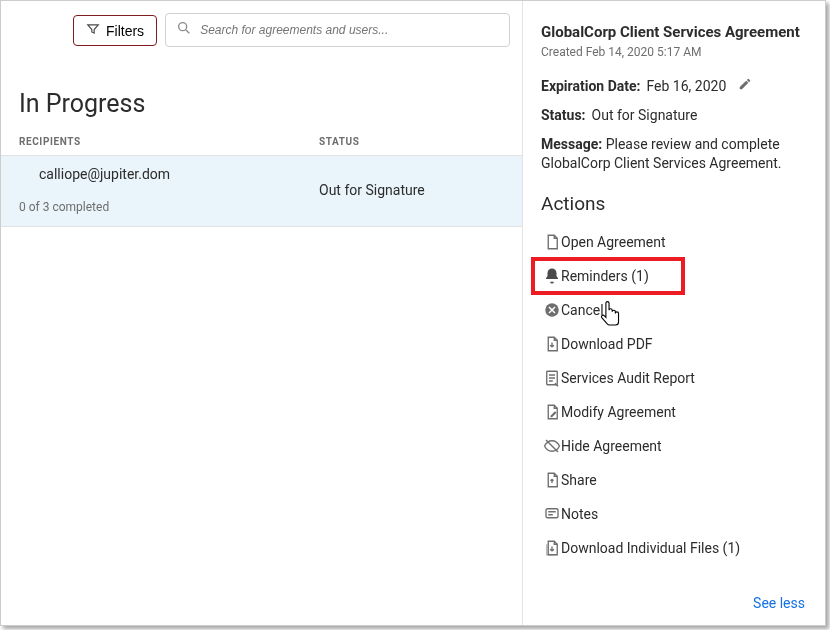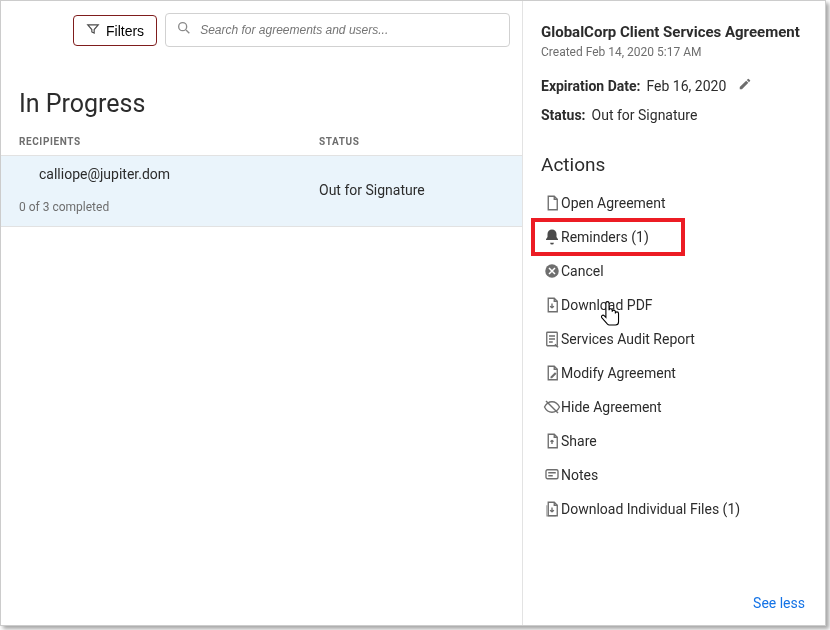--- a/index.html
+++ b/index.html
@@ -199,20 +199,24 @@
         <span class="pencil">
           <svg viewBox="0 0 24 24" width="14" height="14" fill="#6e6e6e">
               <path d="M3 17.25V21h3.75l11-11-3.75-3.75-11 11zM20.7 7.05a1 1 0 0 0 0-1.41l-2.34-2.34a1 1 0 0 0-1.41 0l-1.83 1.83 3.75 3.75 1.83-1.83z"></path>
             </svg>
         </span>
       </div>
       <div class="meta-row">
         <span class="meta-label">Status:</span>
         <span class="meta-value">Out for Signature</span>
       </div>
+      <div class="msg">
+        <span class="meta-label">Message:</span>
+        <span>Please review and complete GlobalCorp Client Services Agreement.</span>
+      </div>
     </div>
 
     <div class="actions-title">Actions</div>
     <ul class="actions-list" id="actions-list">
         <li class="action">
           <span class="ico">
             <svg viewBox="0 0 24 24" width="18" height="18" fill="none" stroke="#6e6e6e" stroke-width="1.8">
               <path d="M7 3h8l4 4v14H7z"></path>
               <path d="M15 3v4h4"></path>
             </svg>

